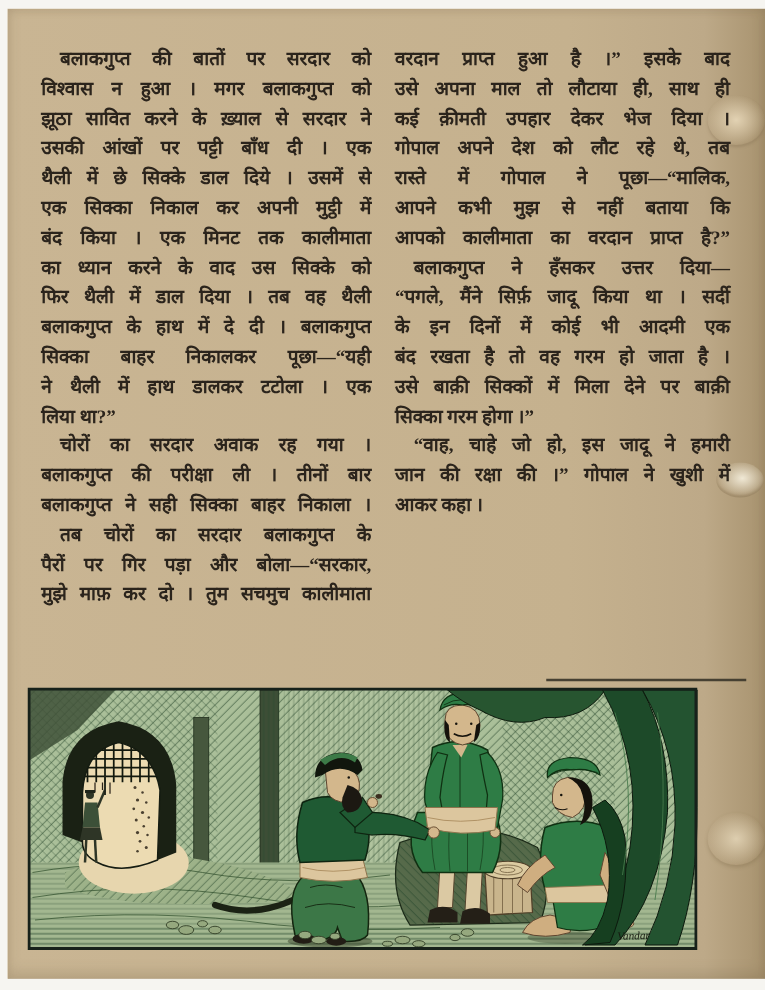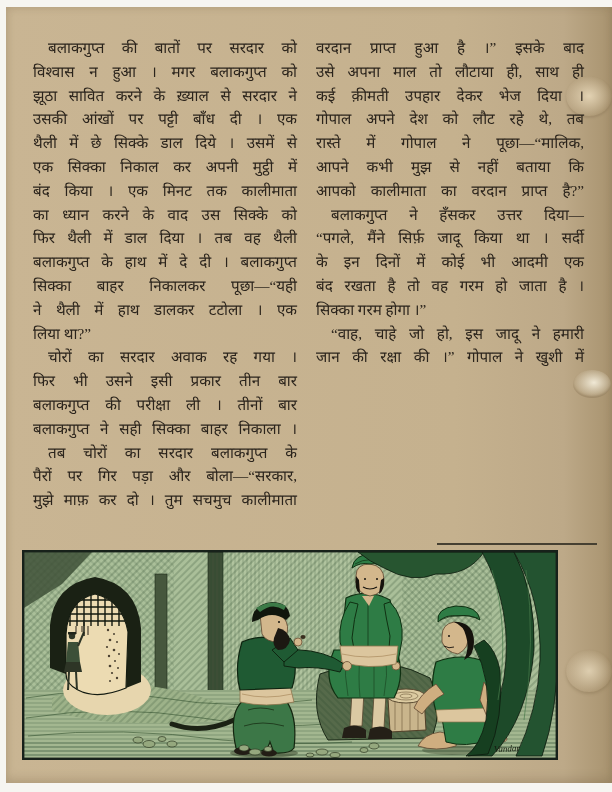--- a/index.html
+++ b/index.html
@@ -28,21 +28,21 @@
     left:566px;top:650px;width:46px;height:42px;border-radius:50%;
     background:radial-gradient(ellipse at 50% 50%, rgba(226,211,181,.9), rgba(226,211,181,0) 70%);
     box-shadow:0 2px 3px rgba(115,96,66,.28);
   }
   .col{
     position:absolute;top:36px;color:#2b241c;
     font-size:15.2px;line-height:23.8px;
   }
   .col-left{left:33px;width:264px;}
   .col-right{left:316px;width:268px;}
-  .line{height:23.8px;text-align:justify;text-align-last:justify;}
+  .line{height:23.8px;text-align:justify;text-align-last:justify;font-weight:bold;}
   .line.pend{text-align-last:left;}
   .line.indent{padding-left:15px;}
   .end-rule{
     position:absolute;left:437px;top:543px;width:160px;height:2px;
     background:#464032;
   }
   .illus{position:absolute;left:22px;top:550px;width:536px;height:210px;}
 </style>
 </head>
 <body>
@@ -60,42 +60,43 @@
     <div class="line">थैली में छे सिक्के डाल दिये । उसमें से</div>
     <div class="line">एक सिक्का निकाल कर अपनी मुट्ठी में</div>
     <div class="line">बंद किया । एक मिनट तक कालीमाता</div>
     <div class="line">का ध्यान करने के वाद उस सिक्के को</div>
     <div class="line">फिर थैली में डाल दिया । तब वह थैली</div>
     <div class="line">बलाकगुप्त के हाथ में दे दी । बलाकगुप्त</div>
     <div class="line">सिक्का बाहर निकालकर पूछा—“यही</div>
     <div class="line">ने थैली में हाथ डालकर टटोला । एक</div>
     <div class="line pend">लिया था?”</div>
     <div class="line indent">चोरों का सरदार अवाक रह गया ।</div>
-    <div class="line">फिर भी उसने इसी प्रकार तीन बार</div>
     <div class="line">बलाकगुप्त की परीक्षा ली । तीनों बार</div>
     <div class="line">बलाकगुप्त ने सही सिक्का बाहर निकाला ।</div>
     <div class="line indent">तब चोरों का सरदार बलाकगुप्त के</div>
     <div class="line">पैरों पर गिर पड़ा और बोला—“सरकार,</div>
     <div class="line">मुझे माफ़ कर दो । तुम सचमुच कालीमाता</div>
   </div>
 <div class="col col-right">
     <div class="line">वरदान प्राप्त हुआ है ।” इसके बाद</div>
     <div class="line">उसे अपना माल तो लौटाया ही, साथ ही</div>
     <div class="line">कई क़ीमती उपहार देकर भेज दिया ।</div>
     <div class="line">गोपाल अपने देश को लौट रहे थे, तब</div>
     <div class="line">रास्ते में गोपाल ने पूछा—“मालिक,</div>
     <div class="line">आपने कभी मुझ से नहीं बताया कि</div>
     <div class="line">आपको कालीमाता का वरदान प्राप्त है?”</div>
     <div class="line indent">बलाकगुप्त ने हँसकर उत्तर दिया—</div>
     <div class="line">“पगले, मैंने सिर्फ़ जादू किया था । सर्दी</div>
     <div class="line">के इन दिनों में कोई भी आदमी एक</div>
     <div class="line">बंद रखता है तो वह गरम हो जाता है ।</div>
+    <div class="line">उसे बाक़ी सिक्कों में मिला देने पर बाक़ी</div>
     <div class="line pend">सिक्का गरम होगा ।”</div>
     <div class="line indent">“वाह, चाहे जो हो, इस जादू ने हमारी</div>
     <div class="line">जान की रक्षा की ।” गोपाल ने खुशी में</div>
+    <div class="line pend">आकर कहा ।</div>
   </div>
 
 <div class="end-rule"></div>
 
 <svg class="illus" viewBox="0 0 536 210" xmlns="http://www.w3.org/2000/svg">
   <defs>
     <pattern id="hd1" width="5" height="5" patternUnits="userSpaceOnUse" patternTransform="rotate(45)">
       <line x1="1" y1="0" x2="1" y2="5" stroke="#2b4a2f" stroke-width="0.9"></line>
     </pattern>
     <pattern id="hd2" width="5" height="5" patternUnits="userSpaceOnUse" patternTransform="rotate(-45)">

